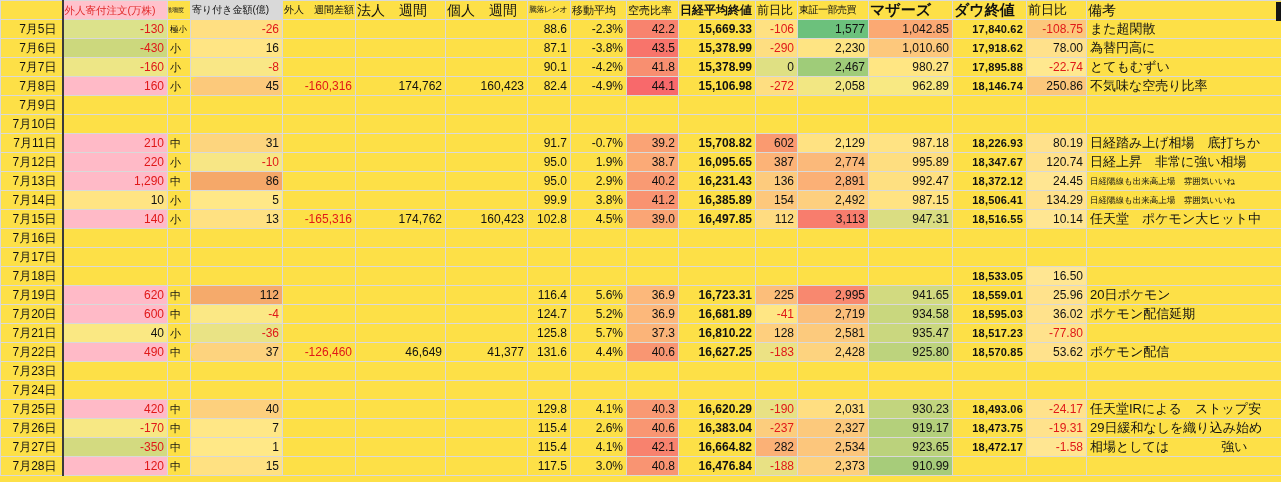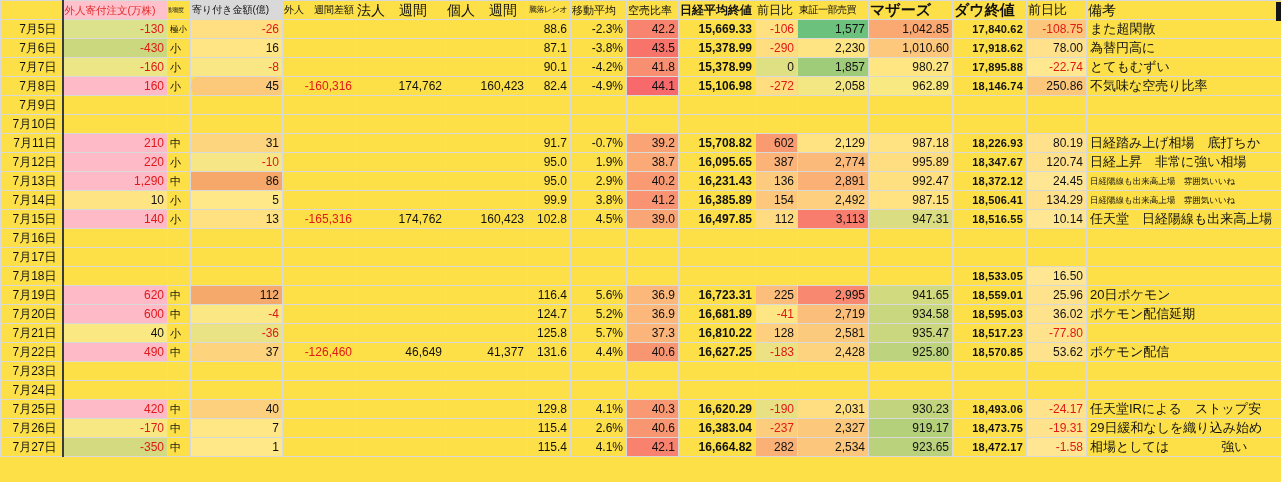--- a/index.html
+++ b/index.html
@@ -121,21 +121,21 @@
           <td class="tag">小</td>
           <td class="num red" style="background: rgb(249, 231, 134);">-8</td>
           <td class="num"></td>
           <td class="num"></td>
           <td class="num"></td>
           <td class="num">90.1</td>
           <td class="num">-4.2%</td>
           <td class="num" style="background: rgb(248, 143, 112);">41.8</td>
           <td class="num bold">15,378.99</td>
           <td class="num" style="background: rgb(223, 224, 131);">0</td>
-          <td class="num" style="background: rgb(159, 204, 121);">1,857</td>
+          <td class="num" style="background: rgb(159, 204, 121);">2,467</td>
           <td class="num" style="background: rgb(255, 230, 131);">980.27</td>
           <td class="num dow">17,895.88</td>
           <td class="num red" style="background: rgb(255, 232, 143);">-22.74</td>
           <td class="memo">とてもむずい</td>
         </tr>
         <tr>
           <td class="date">7月8日</td>
           <td class="num red" style="background: rgb(255, 186, 199);">160</td>
           <td class="tag">小</td>
           <td class="num" style="background: rgb(252, 201, 123); border-radius: 8px;">45</td>
@@ -277,21 +277,21 @@
           <td class="num">160,423</td>
           <td class="num">102.8</td>
           <td class="num">4.5%</td>
           <td class="num" style="background: rgb(250, 165, 117);">39.0</td>
           <td class="num bold">16,497.85</td>
           <td class="num" style="background: rgb(255, 220, 129);">112</td>
           <td class="num" style="background: rgb(248, 125, 109);">3,113</td>
           <td class="num" style="background: rgb(218, 221, 130);">947.31</td>
           <td class="num dow">18,516.55</td>
           <td class="num" style="background: rgb(255, 230, 146);">10.14</td>
-          <td class="memo">任天堂　日経陽線も出来高上場</td>
+          <td class="memo">任天堂　ポケモン大ヒット中</td>
         </tr>
         <tr>
           <td class="date">7月16日</td>
           <td class="num"></td>
           <td class="tag"></td>
           <td class="num"></td>
           <td class="num"></td>
           <td class="num"></td>
           <td class="num"></td>
           <td class="num"></td>
@@ -507,16 +507,35 @@
           <td class="num">4.1%</td>
           <td class="num" style="background: rgb(248, 130, 110);">42.1</td>
           <td class="num bold">16,664.82</td>
           <td class="num" style="background: rgb(251, 177, 118);">282</td>
           <td class="num" style="background: rgb(252, 198, 124);">2,534</td>
           <td class="num" style="background: rgb(187, 210, 124);">923.65</td>
           <td class="num dow">18,472.17</td>
           <td class="num red" style="background: rgb(255, 230, 146);">-1.58</td>
           <td class="memo">相場としては　　　　強い</td>
         </tr>
+        <tr>
+          <td class="date">7月28日</td>
+          <td class="num red" style="background: rgb(255, 186, 199);">120</td>
+          <td class="tag">中</td>
+          <td class="num" style="background: rgb(255, 225, 130);">15</td>
+          <td class="num"></td>
+          <td class="num"></td>
+          <td class="num"></td>
+          <td class="num">117.5</td>
+          <td class="num">3.0%</td>
+          <td class="num" style="background: rgb(249, 148, 114);">40.8</td>
+          <td class="num bold">16,476.84</td>
+          <td class="num red" style="background: rgb(232, 225, 132);">-188</td>
+          <td class="num" style="background: rgb(253, 208, 126);">2,373</td>
+          <td class="num" style="background: rgb(167, 204, 122);">910.99</td>
+          <td class="num dow"></td>
+          <td class="num"></td>
+          <td class="memo"></td>
+        </tr>
       </tbody>
   </table>
   <div class="corner-mark"></div>
 </div>
 
 </body></html>

